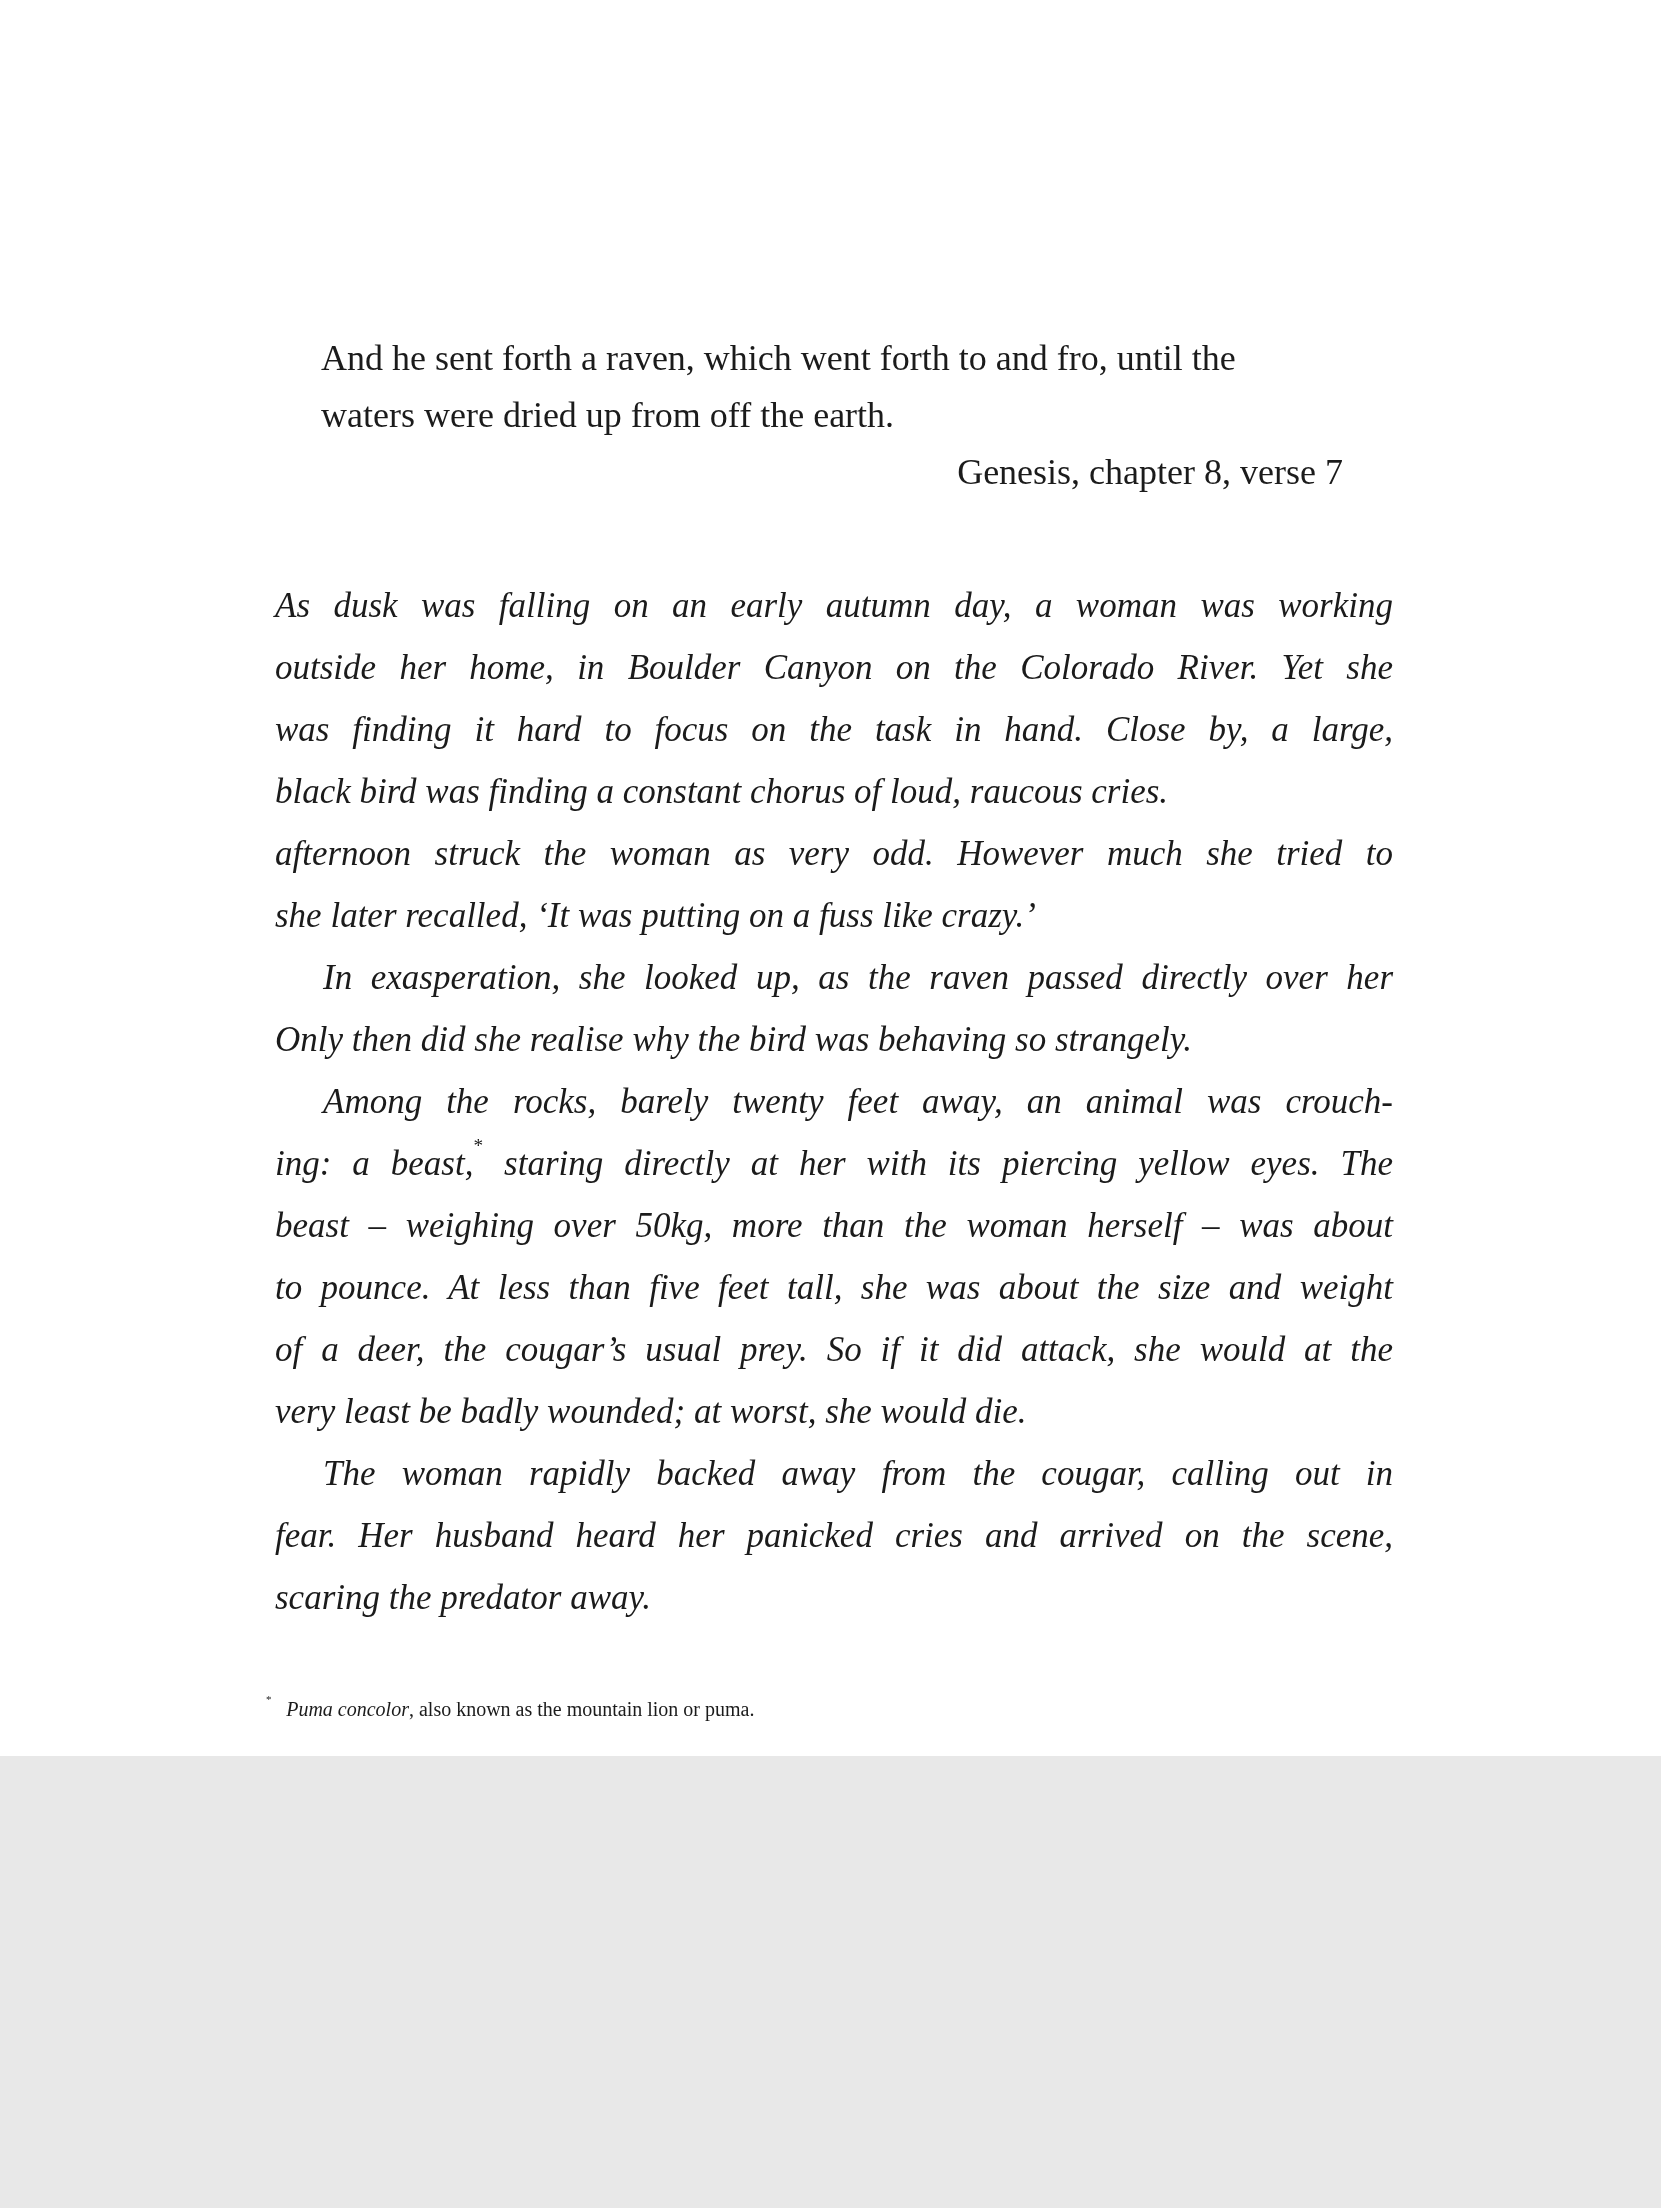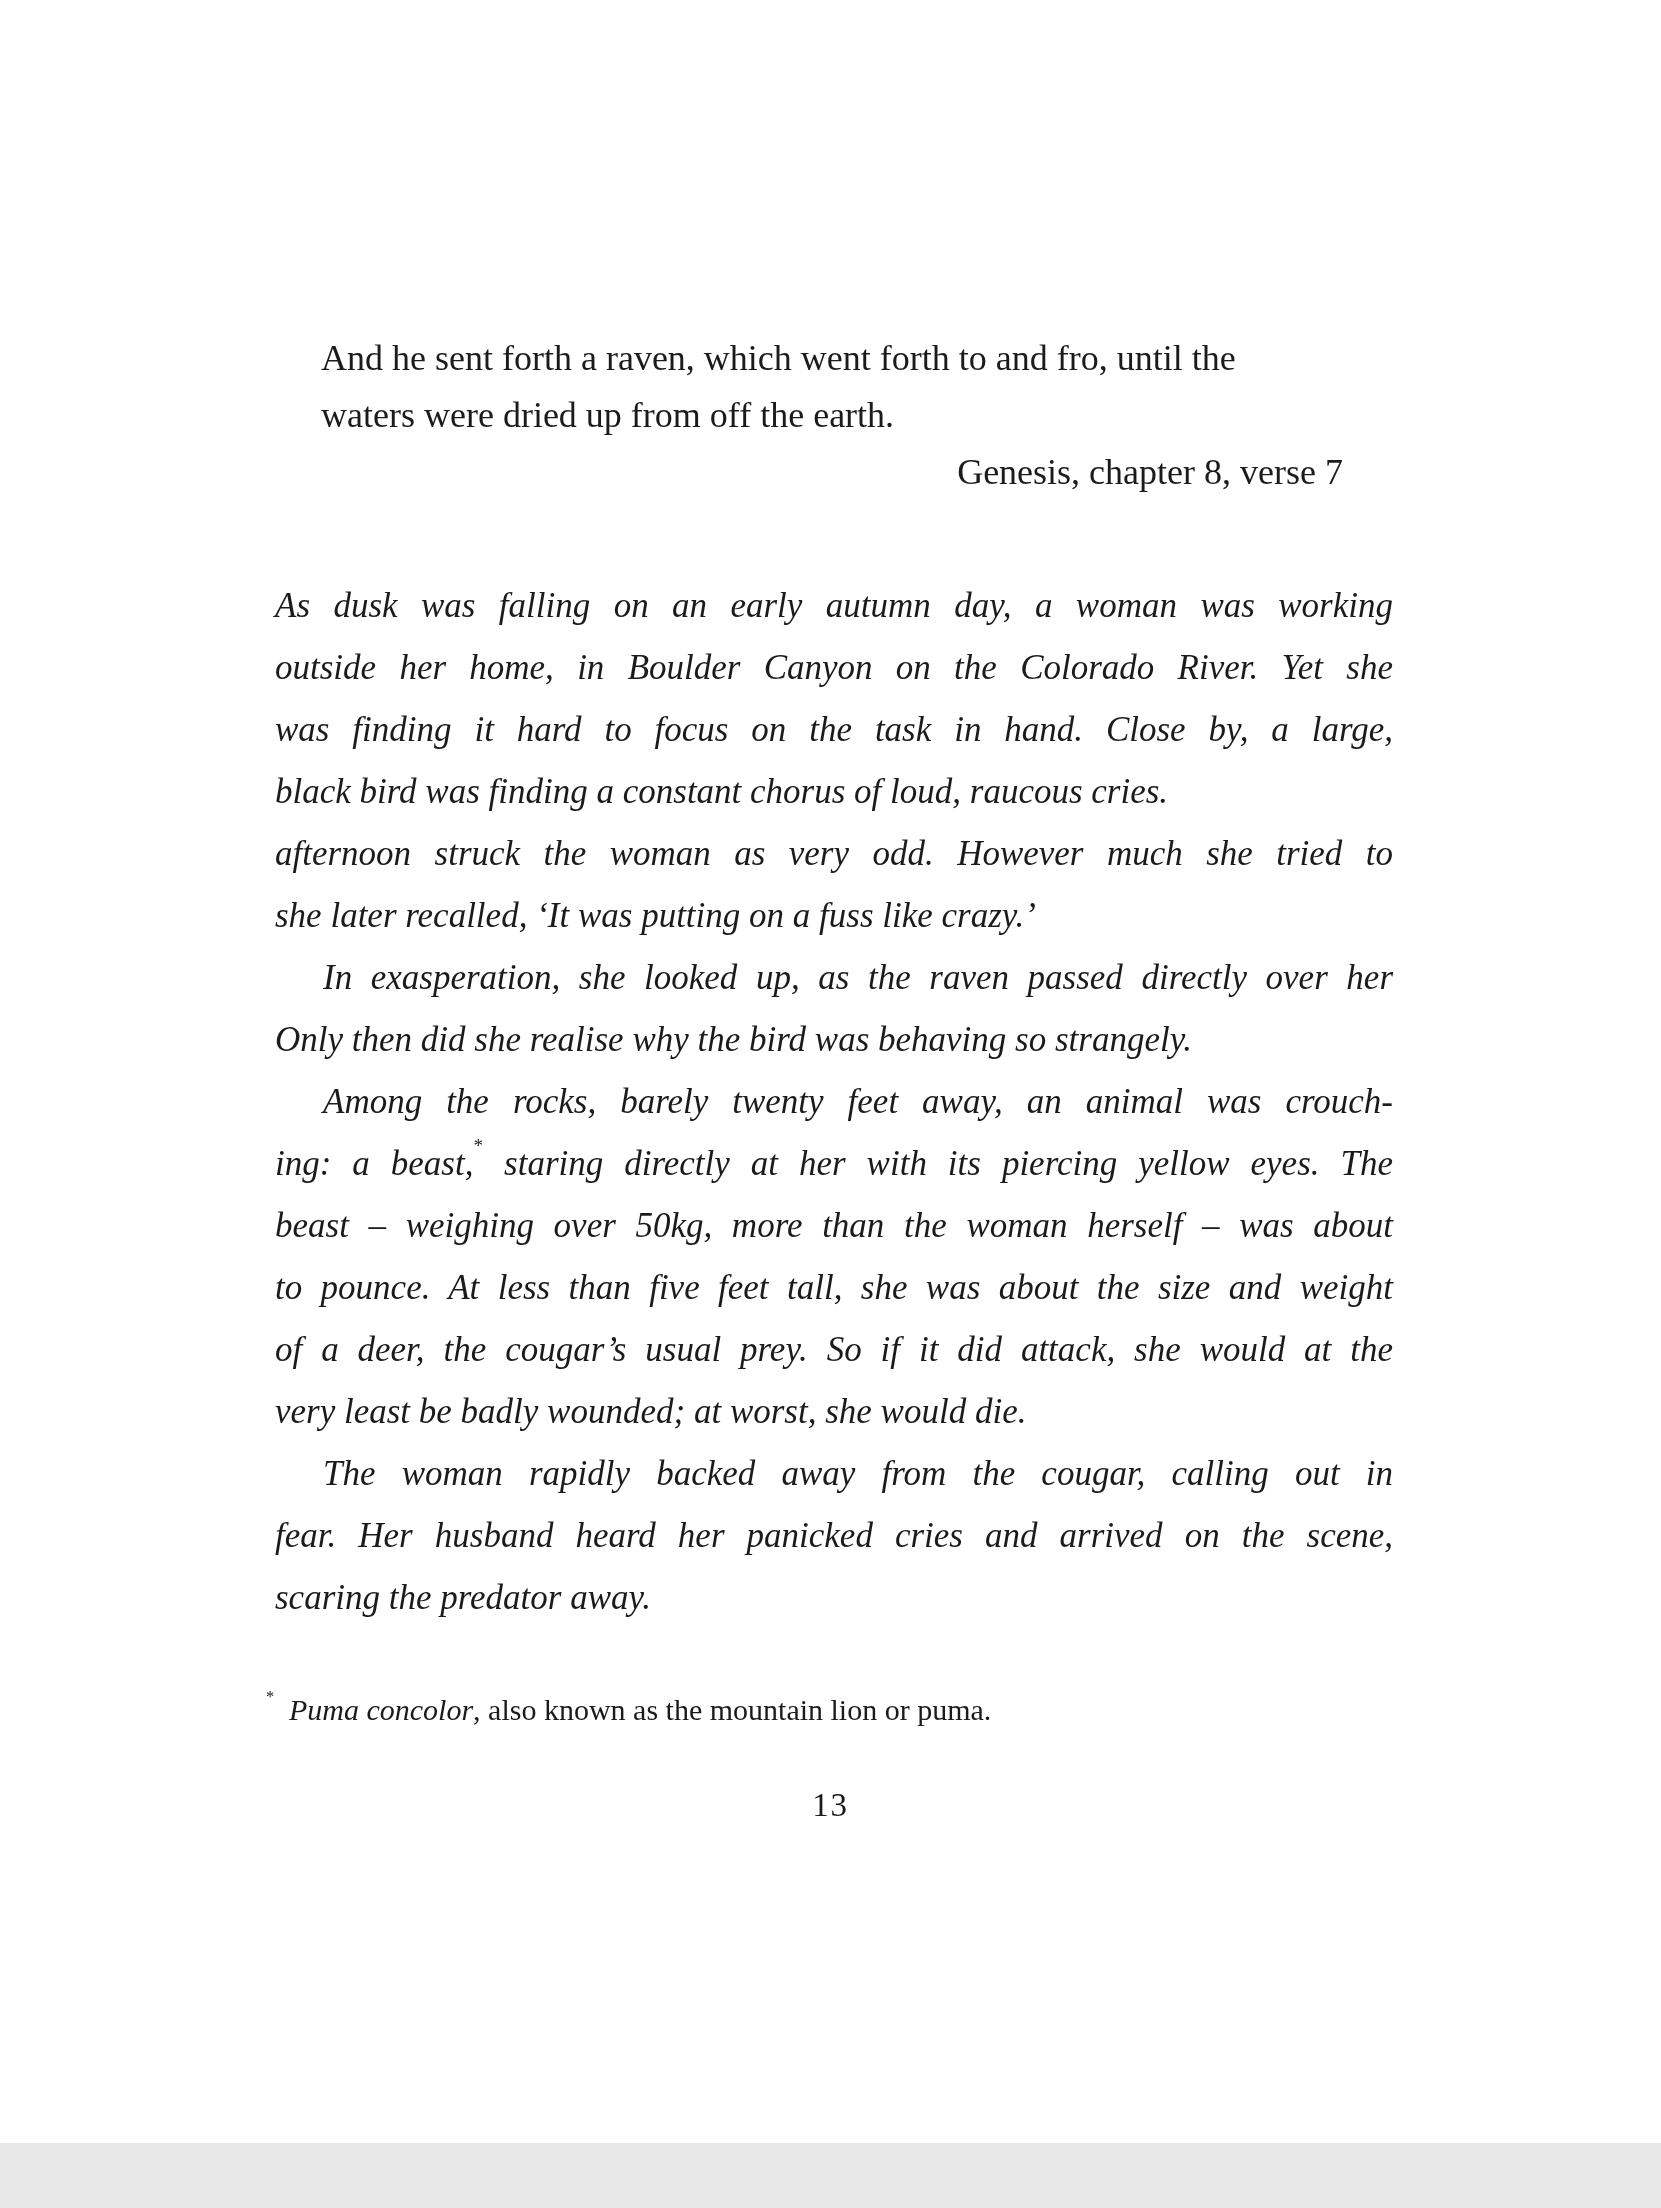--- a/index.html
+++ b/index.html
@@ -1,19 +1,19 @@
 <!DOCTYPE html>
 <html style="font-size:14.7px"><head>
 <meta charset="utf-8">
 <style>
   html, body { margin: 0; padding: 0; background: #e8e8e8; }
   .page {
     position: relative;
     width: 1661px;
-    height: 2143px;
+    height: 1756px;
     margin: 0 auto;
     background: #ffffff;
     color: #1b1b1b;
     font-family: "Liberation Serif", "DejaVu Serif", serif;
     overflow: hidden;
   }
   .epigraph {
     margin: 330px 268px 0 321px;
     font-size: 36px;
     line-height: 57px;
@@ -36,21 +36,21 @@
   .ind { padding-left: 48px; }
   .fnmark {
     font-style: normal;
     font-size: 55%;
     position: relative;
     top: -0.55em;
     line-height: 0;
   }
   .footnote {
     margin: 60px 268px 0 266px;
-    font-size: 30px;
+    font-size: 20px;
     line-height: 41px;
     font-style: normal;
   }
   .footnote .fnmark { margin-right: 14.7px; top: -0.45em; }
   .footnote .term { font-style: italic; }
   .page-number {
     margin-top: 57px;
     text-align: center;
     font-size: 33px;
     line-height: 37px;

